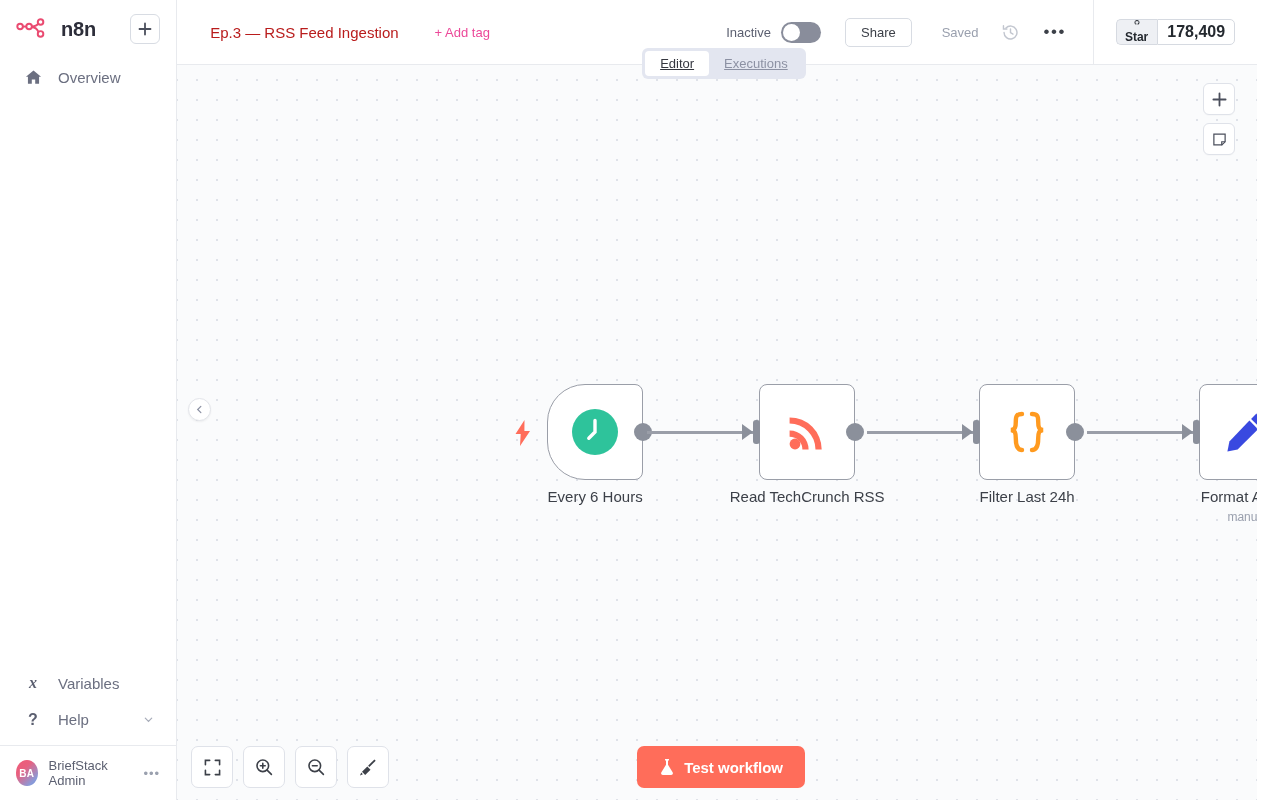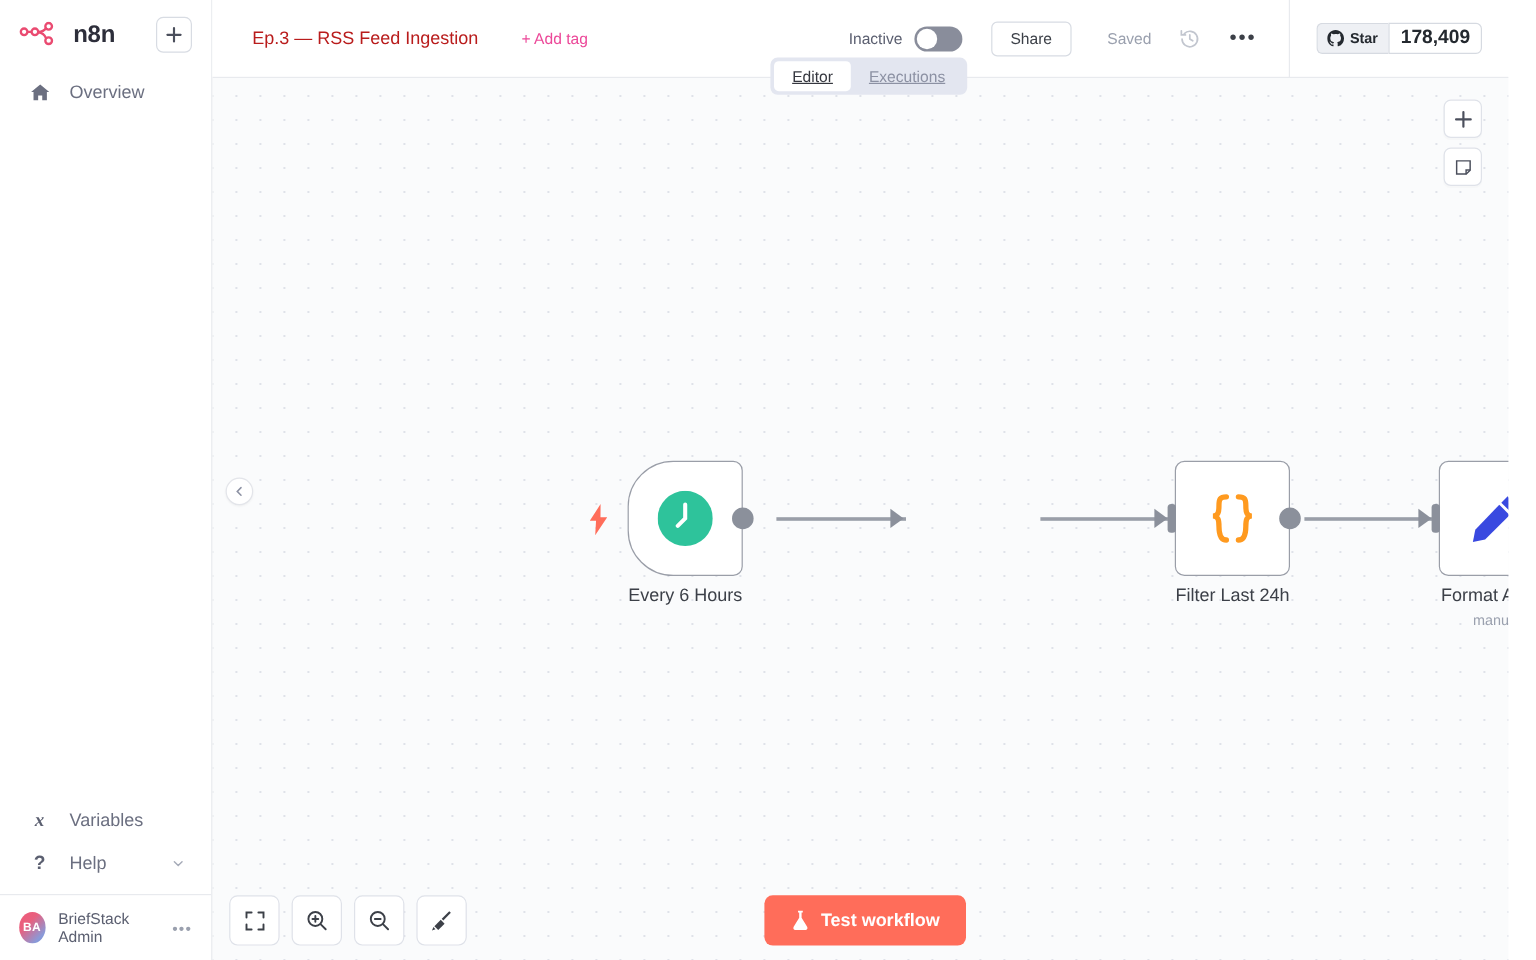--- a/index.html
+++ b/index.html
@@ -97,21 +97,21 @@
   .saved-lbl { margin-left: 30px; font-size: 13px; color: #9aa0ae; }
   .hist-btn { margin-left: 22px; color: #c2c6cf; cursor: pointer; display:flex; }
   .kebab { margin-left: 24px; color: #3c4048; font-size: 17px; letter-spacing: 1.5px; cursor: pointer; line-height: 8px; }
   .vdiv { width: 1px; height: 65px; background: #e8eaee; margin-left: 27px; }
 
   .star-group { margin-left: 22px; margin-right: 22px; display: flex; height: 26px; }
   .star-left {
     display: flex; align-items: center; gap: 5px;
     background: #eef0f4; border: 1px solid #d6dae1; border-right: none;
     border-radius: 5px 0 0 5px; padding: 0 9px 0 8px;
-    font-size: 12px; font-weight: 700; color: #24292f; cursor: pointer;
+    font-size: 12px; font-weight: 700; color: #24292f; cursor: pointer; flex-direction: column;
   }
   .star-right {
     display: flex; align-items: center; background: #fff;
     border: 1px solid #d6dae1; border-radius: 0 5px 5px 0;
     padding: 0 9px; font-size: 16px; font-weight: 700; color: #24292f; cursor: pointer;
   }
 
   
   .tabs {
     position: absolute; top: 48px; left: 465px;
@@ -327,39 +327,51 @@
         <div class="sq-btn">
           <svg width="15" height="15" viewBox="0 0 16 16" fill="none" stroke="#4b4f5c" stroke-width="1.3">
             <path d="M2 2.2h12v8.3l-3.5 3.3H2z"></path>
             <path d="M14 10.4h-3.6V14"></path>
           </svg>
         </div>
       </div>
 
       <div class="flow">
 
-        <div class="node-wrap" style="left:346px; top:319px;">
+        <div class="node-wrap" style="left:370px; top:319px;">
           <span class="bolt">
             <svg width="18" height="26" viewBox="0 0 18 26" fill="#ff6d5a">
               <path d="M10.5 0 1.5 14h5.2L6 26l10-15h-5.6z"></path>
             </svg>
           </span>
           <div class="node-box trigger">
             <svg width="46" height="46" viewBox="0 0 46 46">
               <circle cx="23" cy="23" r="23" fill="#2ec39b"></circle>
               <path d="M23 11.5V23l-6.2 6.2" stroke="#fff" stroke-width="3.4" fill="none" stroke-linecap="round"></path>
             </svg>
           </div>
           <div class="out-dot"></div>
           <div class="node-label">Every 6 Hours</div>
         </div>
 
         <div class="conn" style="left:470px; top:366px; width:108px;"></div>
         <div class="arrow-head" style="left:565px; top:359px;"></div>
 
+        <div class="node-wrap" style="left:582px; top:319px;">
+          <div class="in-bar"></div>
+          <div class="node-box">
+            <svg width="44" height="44" viewBox="0 0 44 44" fill="#ff6d5a">
+              <circle cx="10" cy="34" r="5.4"></circle>
+              <path d="M4.6 20.5a19 19 0 0 1 19 19h-6.2A12.8 12.8 0 0 0 4.6 26.7z"></path>
+              <path d="M4.6 7.4a32.1 32.1 0 0 1 32.1 32.1h-6.2A25.9 25.9 0 0 0 4.6 13.6z"></path>
+            </svg>
+          </div>
+          <div class="out-dot"></div>
+          <div class="node-label">Read TechCrunch RSS</div>
+        </div>
 
         <div class="conn" style="left:690px; top:366px; width:108px;"></div>
         <div class="arrow-head" style="left:785px; top:359px;"></div>
 
         <div class="node-wrap" style="left:802px; top:319px;">
           <div class="in-bar"></div>
           <div class="node-box">
             <svg width="48" height="46" viewBox="0 0 48 46" fill="none" stroke="#ff9a1f" stroke-width="4.4" stroke-linecap="round">
               <path d="M19 5c-5.5 0-6.2 2-6.2 7.5s-.6 8-4.8 8.5c4.2.5 4.8 3 4.8 8.5S13.5 41 19 41"></path>
               <path d="M29 5c5.5 0 6.2 2 6.2 7.5s.6 8 4.8 8.5c-4.2.5-4.8 3-4.8 8.5S34.5 41 29 41"></path>

